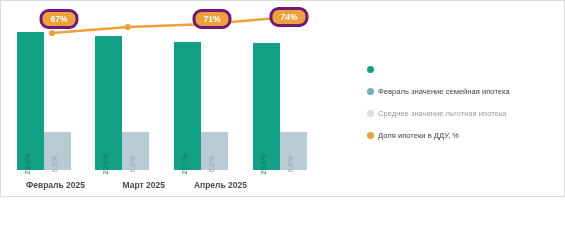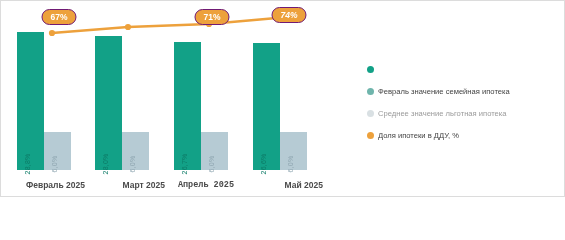--- a/index.html
+++ b/index.html
@@ -79,21 +79,21 @@
     left: 0;
     top: 0;
     width: 340px;
     height: 197px;
     pointer-events: none;
   }
   .callout {
     position: absolute;
     transform: translateX(-50%);
     background: #eda13c;
-    border: 1px solid #701a75;
+    border: 3px solid #701a75;
     border-radius: 9px;
     padding: 2px 8px;
     font-size: 8.5px;
     font-weight: bold;
     color: #ffffff;
     white-space: nowrap;
   }
 
   
   #legend {
@@ -149,31 +149,30 @@
     <div class="cat-label" style="left:80px;width:84px;">Март 2025</div>
 
     <div class="bar-group" style="left:169px;">
       <div class="bar bar-standard" style="height:128px;">
         <span class="bar-label">26,7%</span>
       </div>
       <div class="bar bar-family" style="height:38px;">
         <span class="bar-label">6,0%</span>
       </div>
     </div>
-    <div class="cat-label" style="left:149px;width:84px;font-family:Liberation Mono, monospace;">Апрель 2025</div>
+    <div class="cat-label" style="left:162px;width:84px;">Апрель 2025</div>
 
     <div class="bar-group" style="left:248px;">
       <div class="bar bar-standard" style="height:127px;">
         <span class="bar-label">26,6%</span>
       </div>
       <div class="bar bar-family" style="height:38px;">
         <span class="bar-label">6,0%</span>
       </div>
     </div>
-    <div class="cat-label" style="left:238px;width:84px;">Май 2025</div>
 
     <svg id="line-layer" viewBox="0 0 340 197">
       <polyline points="51,32 127,26 208,23 287,16" fill="none" stroke="#eda13c" stroke-width="2.4" stroke-linejoin="round" stroke-linecap="round"></polyline>
       <circle cx="51" cy="32" r="3.1" fill="#eda13c"></circle>
       <circle cx="127" cy="26" r="3.1" fill="#eda13c"></circle>
       <circle cx="208" cy="23" r="3.1" fill="#eda13c"></circle>
       <circle cx="287" cy="16" r="3.1" fill="#eda13c"></circle>
     </svg>
 
     <div class="callout" style="left:58px;top:8px;">67%</div>

